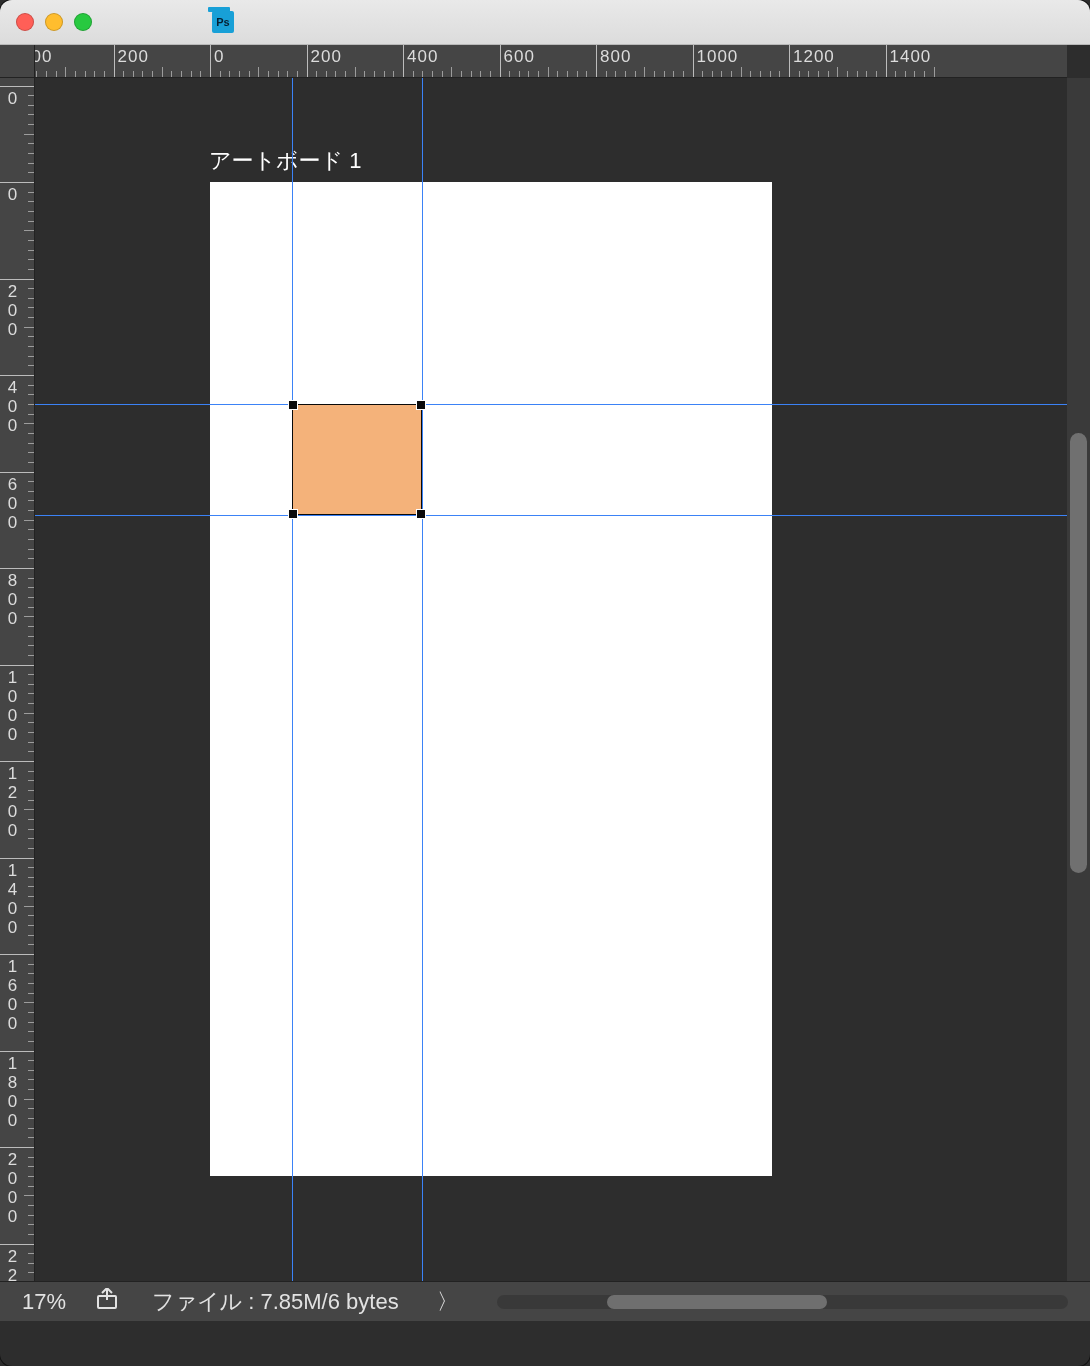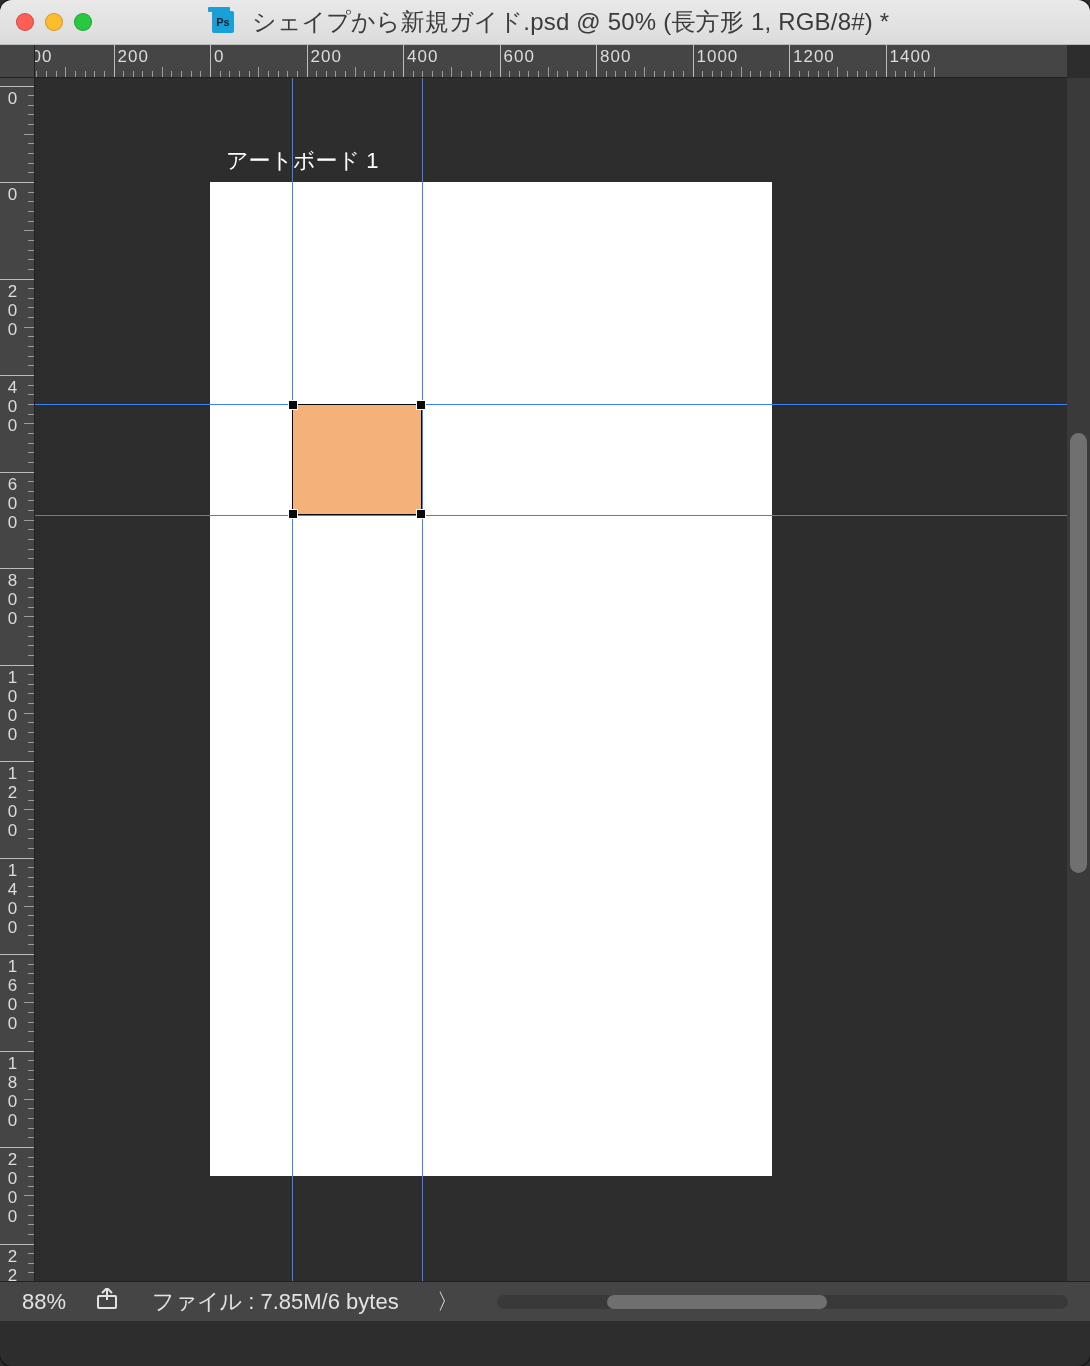--- a/index.html
+++ b/index.html
@@ -58,21 +58,20 @@
 </head>
 <body>
 
 <div class="titlebar">
   <div class="lights">
     <div class="light red"></div>
     <div class="light yellow"></div>
     <div class="light green"></div>
   </div>
   <div class="ps-icon">Ps</div>
-  <div class="title">シェイプから新規ガイド.psd @ 50% (長方形 1, RGB/8#) *</div>
 </div>
 
 <div class="workspace">
   <div class="ruler-corner"></div>
   <div class="ruler-h" id="rulerH">
       <div class="tick-label-h" style="left: -14px;">400</div>
       <div class="tick-major-h" style="left: 78.5px;"></div>
       <div class="tick-label-h" style="left: 82.5px;">200</div>
       <div class="tick-major-h" style="left: 175px;"></div>
       <div class="tick-label-h" style="left: 179px;">0</div>
@@ -310,21 +309,21 @@
       <div class="tick-minor-v" style="top: 1126.9px;"></div>
       <div class="tick-minor-v" style="top: 1136.55px;"></div>
       <div class="tick-minor-v" style="top: 1146.2px;"></div>
       <div class="tick-minor-v" style="top: 1155.85px;"></div>
       <div class="tick-minor-v" style="top: 1175.15px;"></div>
       <div class="tick-minor-v" style="top: 1184.8px;"></div>
       <div class="tick-minor-v" style="top: 1194.45px;"></div>
     </div>
 
   <div class="canvas-area" id="canvas">
-    <div class="artboard-label" style="left:191px; top:68px;">アートボード 1</div>
+    <div class="artboard-label" style="left:174px; top:68px;">アートボード 1</div>
     <div class="artboard" id="artboard" style="left: 175px; top: 104px; width: 562px; height: 994px;"></div>
 
     <div class="guide v" id="gvl" style="left: 257.025px; background: rgb(59, 130, 246);"></div>
     <div class="guide v" id="gvr" style="left: 387.3px; background: rgb(59, 130, 246);"></div>
     <div class="guide h" id="ght" style="top: 325.95px; background: rgb(59, 130, 246);"></div>
     <div class="guide h" id="ghb" style="top: 436.925px; background: rgb(59, 130, 246);"></div>
 
     <div class="shape-rect" id="shape" style="left: 257.025px; top: 325.95px; width: 130.275px; height: 110.975px; background: rgb(244, 178, 122);"></div>
     <div class="sel" id="sel" style="left: 257.025px; top: 325.95px; width: 130.275px; height: 110.975px;">
       <div class="handle tl"></div>
@@ -332,21 +331,21 @@
       <div class="handle bl"></div>
       <div class="handle br"></div>
     </div>
   </div>
 
   <div class="vscroll-track">
     <div class="vscroll-thumb" style="top:355px; height:440px;"></div>
   </div>
 
   <div class="statusbar">
-    <div class="zoom">88%</div>
+    <div class="zoom">17%</div>
     <div class="share">
       <svg width="26" height="22" viewBox="0 0 26 22">
         <rect x="2" y="8" width="18" height="12" rx="1" fill="none" stroke="#e2e2e2" stroke-width="2"></rect>
         <path d="M11 12 V1 M6 5 L11 0 L16 5" fill="none" stroke="#e2e2e2" stroke-width="2"></path>
       </svg>
     </div>
     <div class="fileinfo">ファイル : 7.85M/6 bytes</div>
     <div class="chev">〉</div>
     <div class="hscroll-track">
       <div class="hscroll-thumb" style="left:110px; width:220px;"></div>

